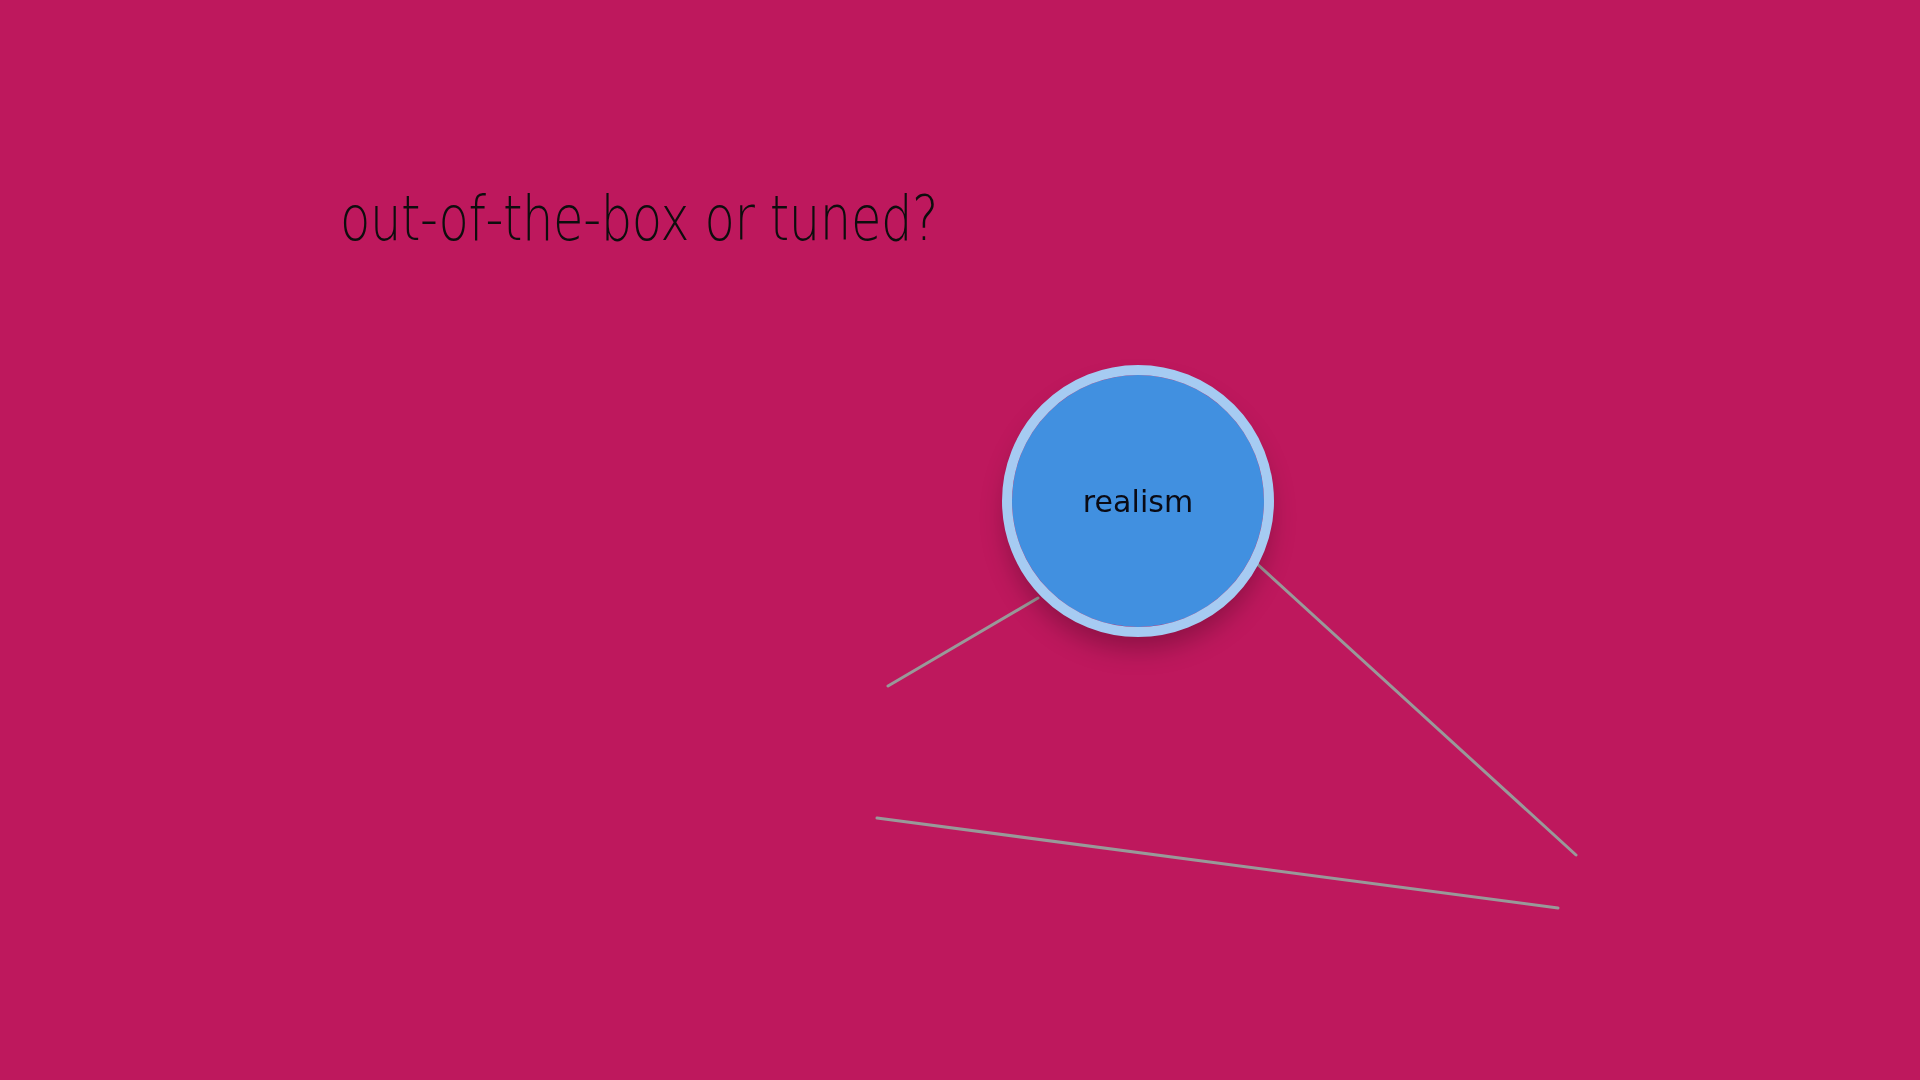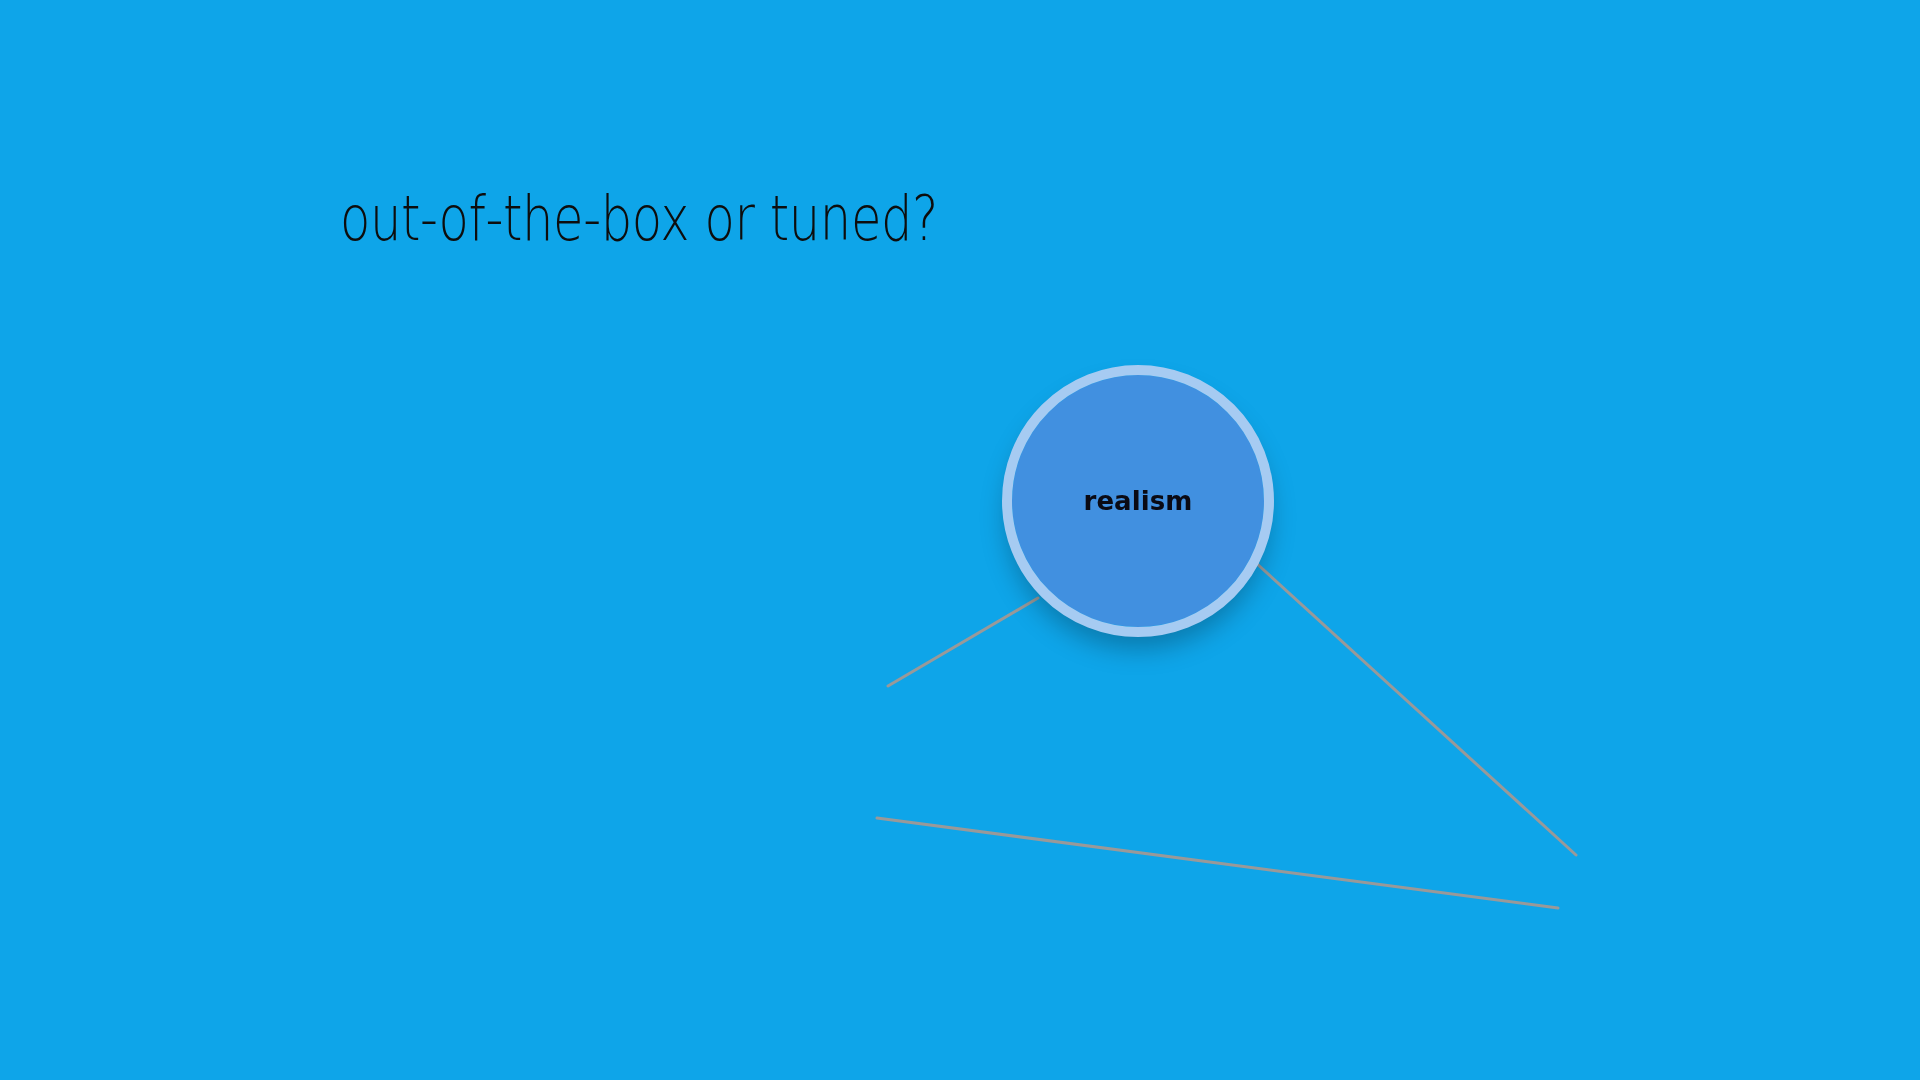--- a/index.html
+++ b/index.html
@@ -11,21 +11,21 @@
     width: 1920px;
     height: 1080px;
     overflow: hidden;
     font-family: "Liberation Sans", sans-serif;
     position: relative;
   }
 
   #slide {
     position: absolute;
     inset: 0;
-    background: #0ea5e9;
+    background: #be185d;
   }
 
   
   #slide-title {
     position: absolute;
     left: 340px;
     top: 186px;
     font-family: "DejaVu Sans", sans-serif;
     font-weight: 300;
     font-size: 62px;
@@ -60,22 +60,22 @@
     border-radius: 50%;
     background: #4190E0;
     display: flex;
     align-items: center;
     justify-content: center;
     box-sizing: border-box;
   }
 
   .node-label {
     font-family: "DejaVu Sans", sans-serif;
-    font-size: 26px;
-    font-weight: 700;
+    font-size: 30px;
+    font-weight: 400;
     color: #0a0a14;
     white-space: nowrap;
     letter-spacing: 0.1px;
   }
 
   
   #node-realism {
     left: 1002px;
     top: 365px;
     width: 272px;

